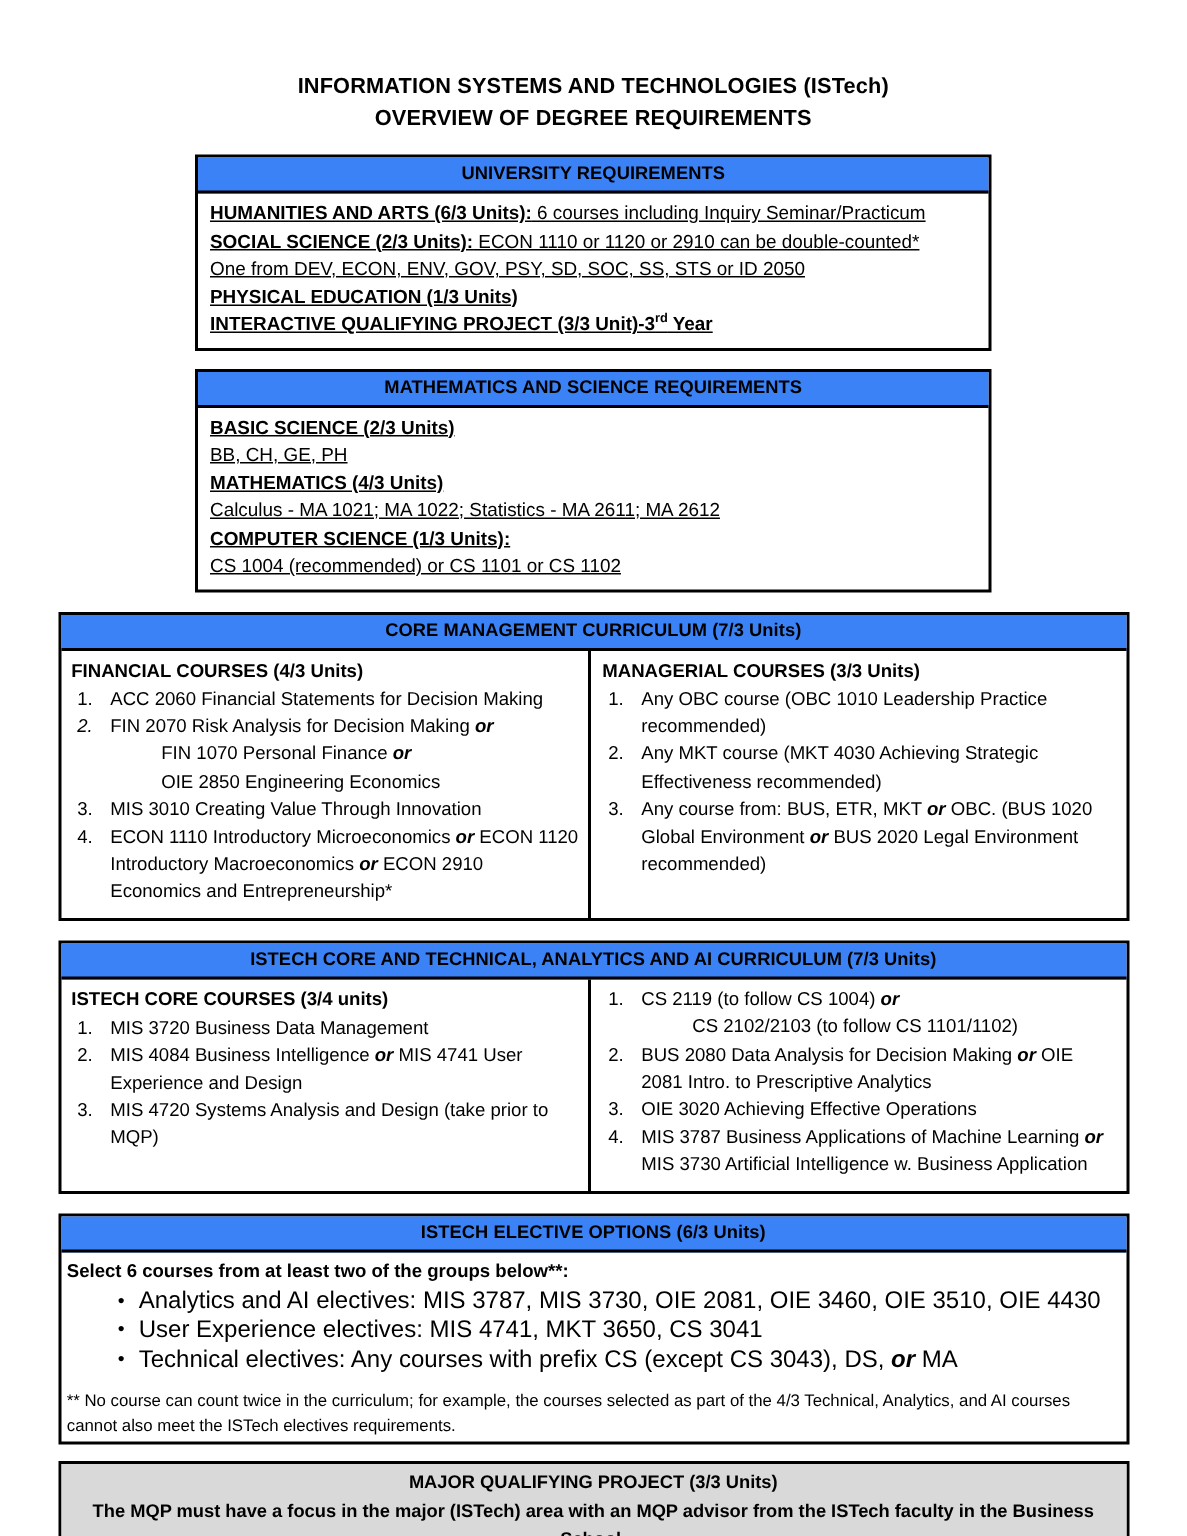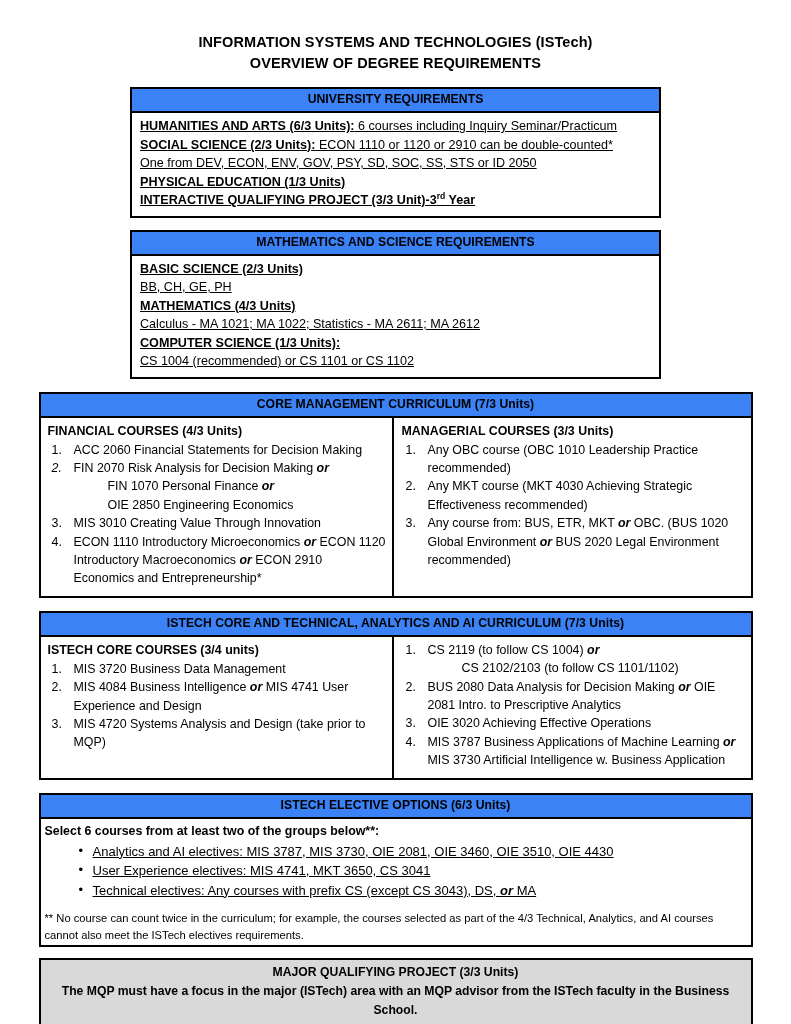--- a/index.html
+++ b/index.html
@@ -13,21 +13,21 @@
     font-family: "Liberation Sans", sans-serif;
     color: #000000;
     position: relative;
     overflow: hidden;
   }
   .page {
     width: 791px;
     height: 868px;
     position: relative;
     box-sizing: border-box;
-    padding: 0;
+    padding: 16px;
   }
 
   
   .doc-title {
     text-align: center;
     font-weight: bold;
     font-size: 14.5px;
     line-height: 21px;
     letter-spacing: 0.1px;
     padding-top: 32px;
@@ -126,23 +126,22 @@
   .sel-line {
     font-weight: bold;
     font-size: 12.4px;
     line-height: 18px;
     padding: 3px 0 2px 4px;
   }
   ul.bullets {
     margin: 0;
     padding: 0 0 0 52px;
     list-style: none;
-    font-size: 13px;
+    font-size: 16px;
     line-height: 19.5px;
-    text-decoration: underline;
   }
   ul.bullets li {
     position: relative;
   }
   ul.bullets li::before {
     content: "\2022";
     position: absolute;
     left: -14px;
     top: -1px;
     font-size: 13px;

